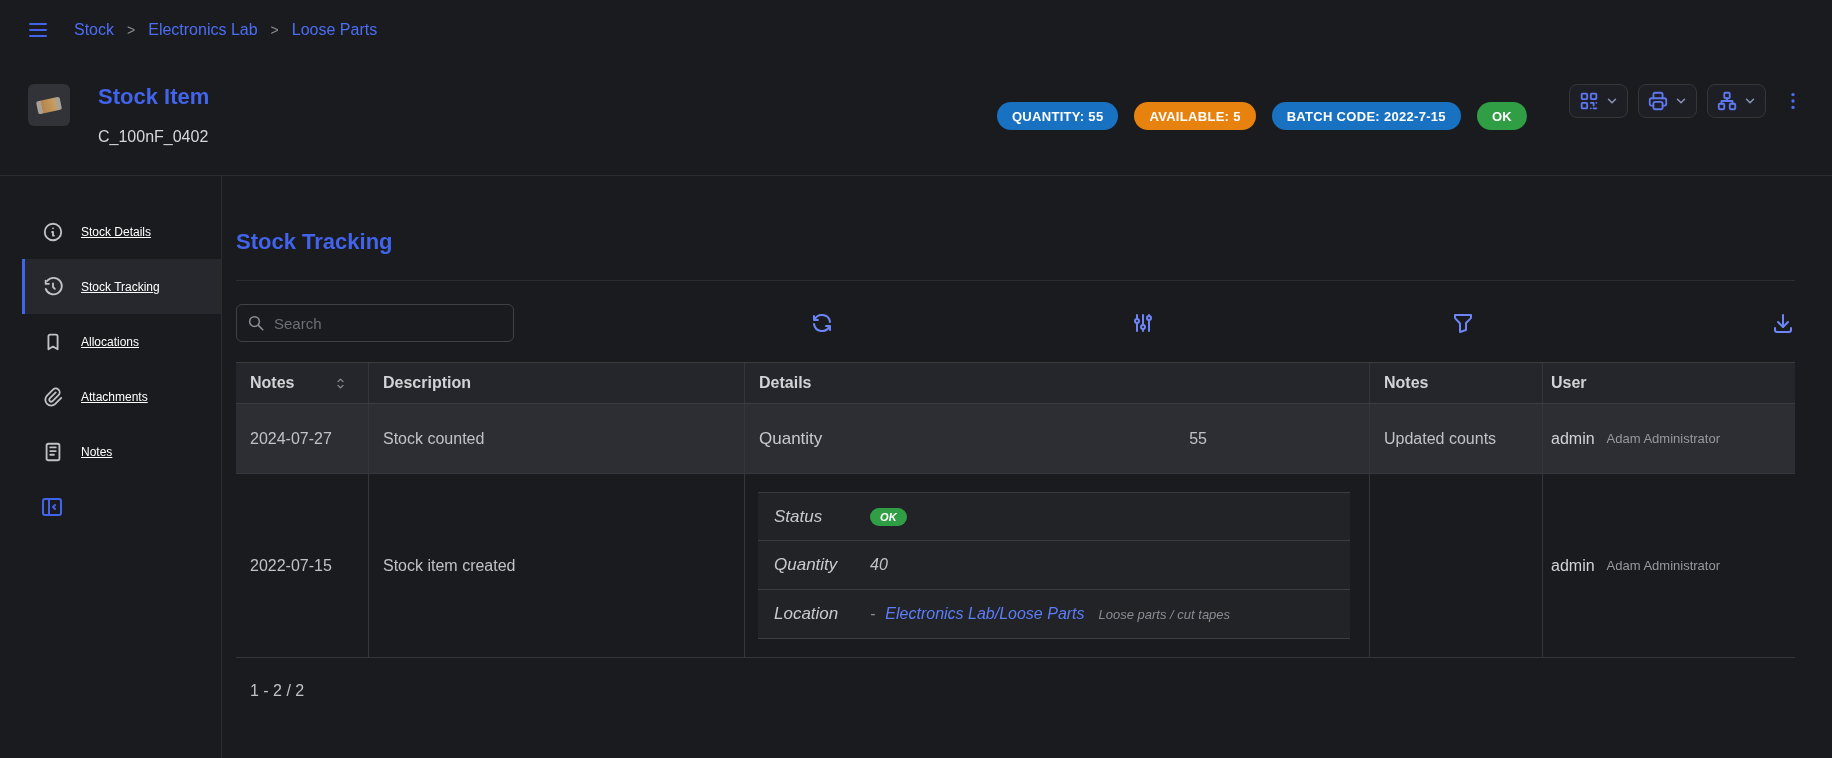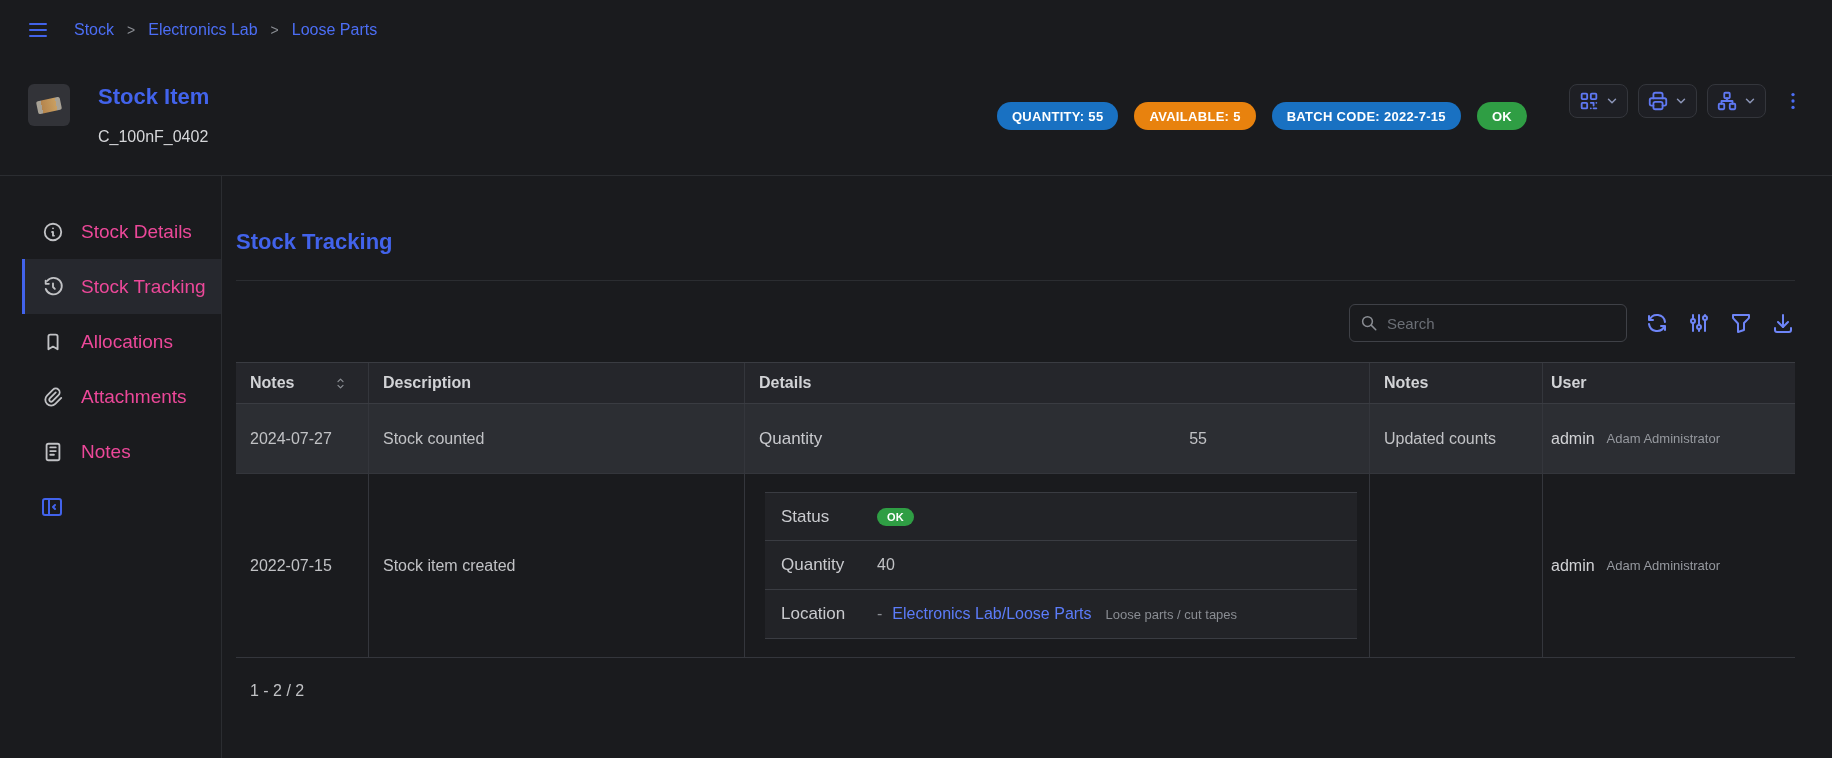--- a/index.html
+++ b/index.html
@@ -37,31 +37,31 @@
   .header-actions { display: flex; align-items: center; gap: 10px; margin-left: 42px; }
   .action-btn { display: flex; align-items: center; gap: 5px; padding: 5px 8px; border: 1px solid #34363c;
                 border-radius: 8px; background: #1e1f24; color: #5f78f2; cursor: pointer; }
   .action-btn .chev { color: #8d96b8; }
   .dots-btn { color: #4c6ef5; margin-left: 6px; cursor: pointer; }
 
   
   .content { display: flex; height: 582px; }
   .sidebar { width: 222px; border-right: 1px solid #2b2d31; padding-top: 28px; flex: none; }
   .side-item { height: 55px; display: flex; align-items: center; gap: 17px; margin-left: 22px;
-               padding-left: 20px; font-size: 19px; cursor: pointer; color: #ec4899; }
+               padding-left: 20px; font-size: 12px; cursor: pointer; color: #ffffff; text-decoration: underline; }
   .side-item .s-icon { color: #c1c2c5; }
   .side-item.active { background: #26282e; border-left: 3px solid #4263eb; padding-left: 17px; }
   .collapse-btn { margin: 16px 0 0 40px; color: #4263eb; cursor: pointer; width: 24px; }
 
   .main { flex: 1; padding: 0 37px 0 14px; }
   .main-heading { margin-top: 53px; color: #4263eb; font-size: 22px; font-weight: bold; }
   .heading-divider { margin-top: 25px; border-bottom: 1px solid #2b2d31; }
 
   
-  .toolbar { margin-top: 23px; display: flex; justify-content: flex-end; align-items: center; gap: 18px; height: 38px; }
+  .toolbar { margin-top: 23px; display: flex; justify-content: space-between; align-items: center; gap: 18px; height: 38px; }
   .search-box { width: 278px; height: 38px; border: 1px solid #3f4147; border-radius: 6px;
                 display: flex; align-items: center; padding: 0 10px; gap: 9px; }
   .search-box .sch { color: #8a8d93; }
   .search-input { flex: 1; background: transparent; border: none; outline: none; color: #c1c2c5; font-size: 15px;
                   font-family: "Liberation Sans", sans-serif; }
   .search-input::placeholder { color: #6b6f76; }
   .tool-icon { color: #6e85f7; cursor: pointer; }
 
   
   .tbl { margin-top: 20px; }
@@ -76,21 +76,21 @@
   .col-user { flex: 1; padding-left: 8px; }
   .sort-ic { margin-left: auto; margin-right: 6px; color: #8a8d93; }
   .tr { display: flex; border-bottom: 1px solid #34363c; cursor: pointer; }
   .tr-1 { height: 70px; background: #2c2e33; }
   .tr-2 { background: transparent; }
 
   .r1-details { width: 100%; display: flex; align-items: center; }
   .detail-label { font-size: 17px; color: #c9cace; }
   .r1-value { margin-left: auto; margin-right: 148px; }
 
-  .td-col { flex-direction: column; justify-content: center; align-items: flex-start; padding: 18px 20px; }
+  .td-col { flex-direction: column; justify-content: center; align-items: flex-start; padding: 18px 13px; font-style: italic; }
   .subtbl { width: 592px; }
   .subrow { display: flex; align-items: center; height: 49px; background: #222327;
             border-bottom: 1px solid #3a3c42; padding: 0 16px; }
   .subrow:first-child { border-top: 1px solid #3a3c42; }
   .sub-label { width: 96px; flex: none; font-size: 17px; color: #c9cace; }
   .mini-badge { background: #2f9e44; color: #fff; font-size: 11px; font-weight: bold; letter-spacing: .3px;
                 padding: 3px 10px; border-radius: 10px; }
   .loc-line { display: flex; align-items: center; gap: 10px; }
   .loc-dash { color: #8a8d93; }
   .loc-link { color: #5c7cfa; text-decoration: none; cursor: pointer; }

